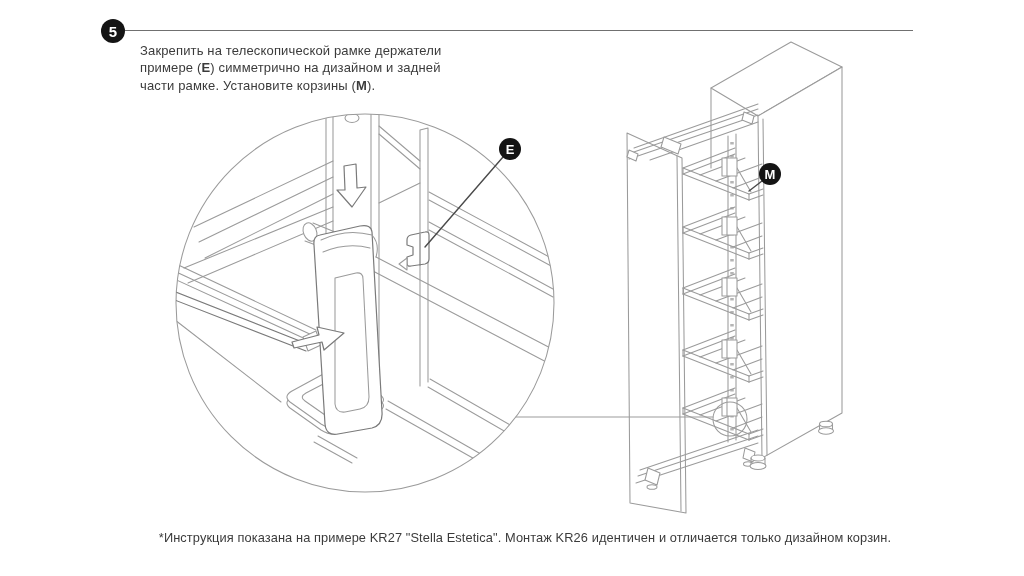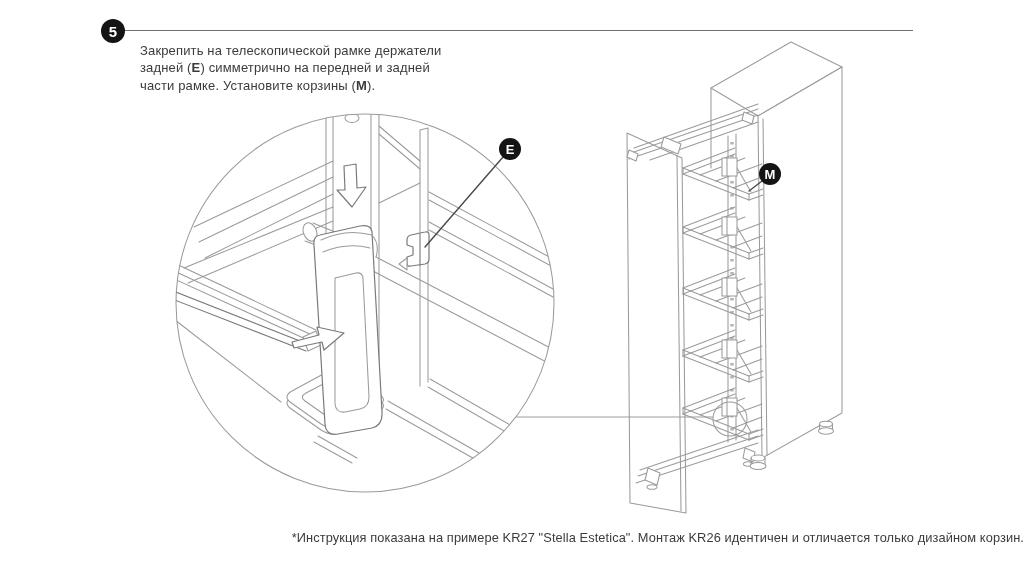--- a/index.html
+++ b/index.html
@@ -12,42 +12,42 @@
     position:absolute;background:var(--c-badge,#141414);color:var(--c-badge-text,#fff);
     border-radius:50%;display:flex;align-items:center;justify-content:center;
     font-weight:bold;line-height:1;
   }
   .step-badge{left:101px;top:19px;width:24px;height:24px;font-size:15px;}
   #badge-e{left:499px;top:138px;width:22px;height:22px;font-size:13px;}
   #badge-m{left:759px;top:163px;width:22px;height:22px;font-size:13px;}
   .rule{position:absolute;left:125px;top:30px;width:788px;height:1px;background:var(--c-rule,#707070);}
   .instruction{position:absolute;left:140px;top:42px;font-size:13px;line-height:17.4px;letter-spacing:.15px;}
   .instruction b{font-weight:bold;}
-  .footer{position:absolute;left:26px;right:0;top:530px;text-align:right;font-size:12.8px;letter-spacing:.1px;}
+  .footer{position:absolute;left:26px;right:0;top:530px;text-align:center;font-size:12.8px;letter-spacing:.1px;}
   svg.drawing{position:absolute;left:0;top:0;}
   .ln{stroke:var(--c-line,#9b9b9b);fill:none;stroke-width:1.05;stroke-linecap:round;stroke-linejoin:round;}
   .lnd{stroke:var(--c-dark,#7a7a7a);fill:none;stroke-width:1.15;stroke-linecap:round;stroke-linejoin:round;}
   .wh{fill:#fff;stroke:var(--c-line,#9b9b9b);stroke-width:1.05;stroke-linejoin:round;}
   .whd{fill:#fff;stroke:var(--c-dark,#7a7a7a);stroke-width:1.2;stroke-linejoin:round;}
   .lead{stroke:var(--c-leader,#4a4a4a);fill:none;stroke-width:1.4;stroke-linecap:round;}
   .holes{stroke:#b5b5b5;fill:none;stroke-width:3.5;stroke-dasharray:2.5 10.5;}
 </style>
 </head>
 <body>
 
 <div class="page">
 
   <div class="badge step-badge">
     <span>5</span>
   </div>
   <div class="rule"></div>
 
   <div class="instruction">
     <div><span>Закрепить на телескопической рамке держатели</span></div>
-    <div><span>задней (</span><b>E</b><span>) симметрично на передней и задней</span></div>
+    <div><span>примере (</span><b>E</b><span>) симметрично на дизайном и задней</span></div>
     <div><span>части рамке. Установите корзины (</span><b>M</b><span>).</span></div>
   </div>
 
   <svg class="drawing" width="1024" height="576" viewBox="0 0 1024 576">
     <defs>
       <clipPath id="cc">
           <circle cx="365" cy="303" r="189"></circle>
         </clipPath>
       <g id="basket-proto">
         <path class="ln" d="M683,168 L735,148 M683,174 L735,154"></path>

